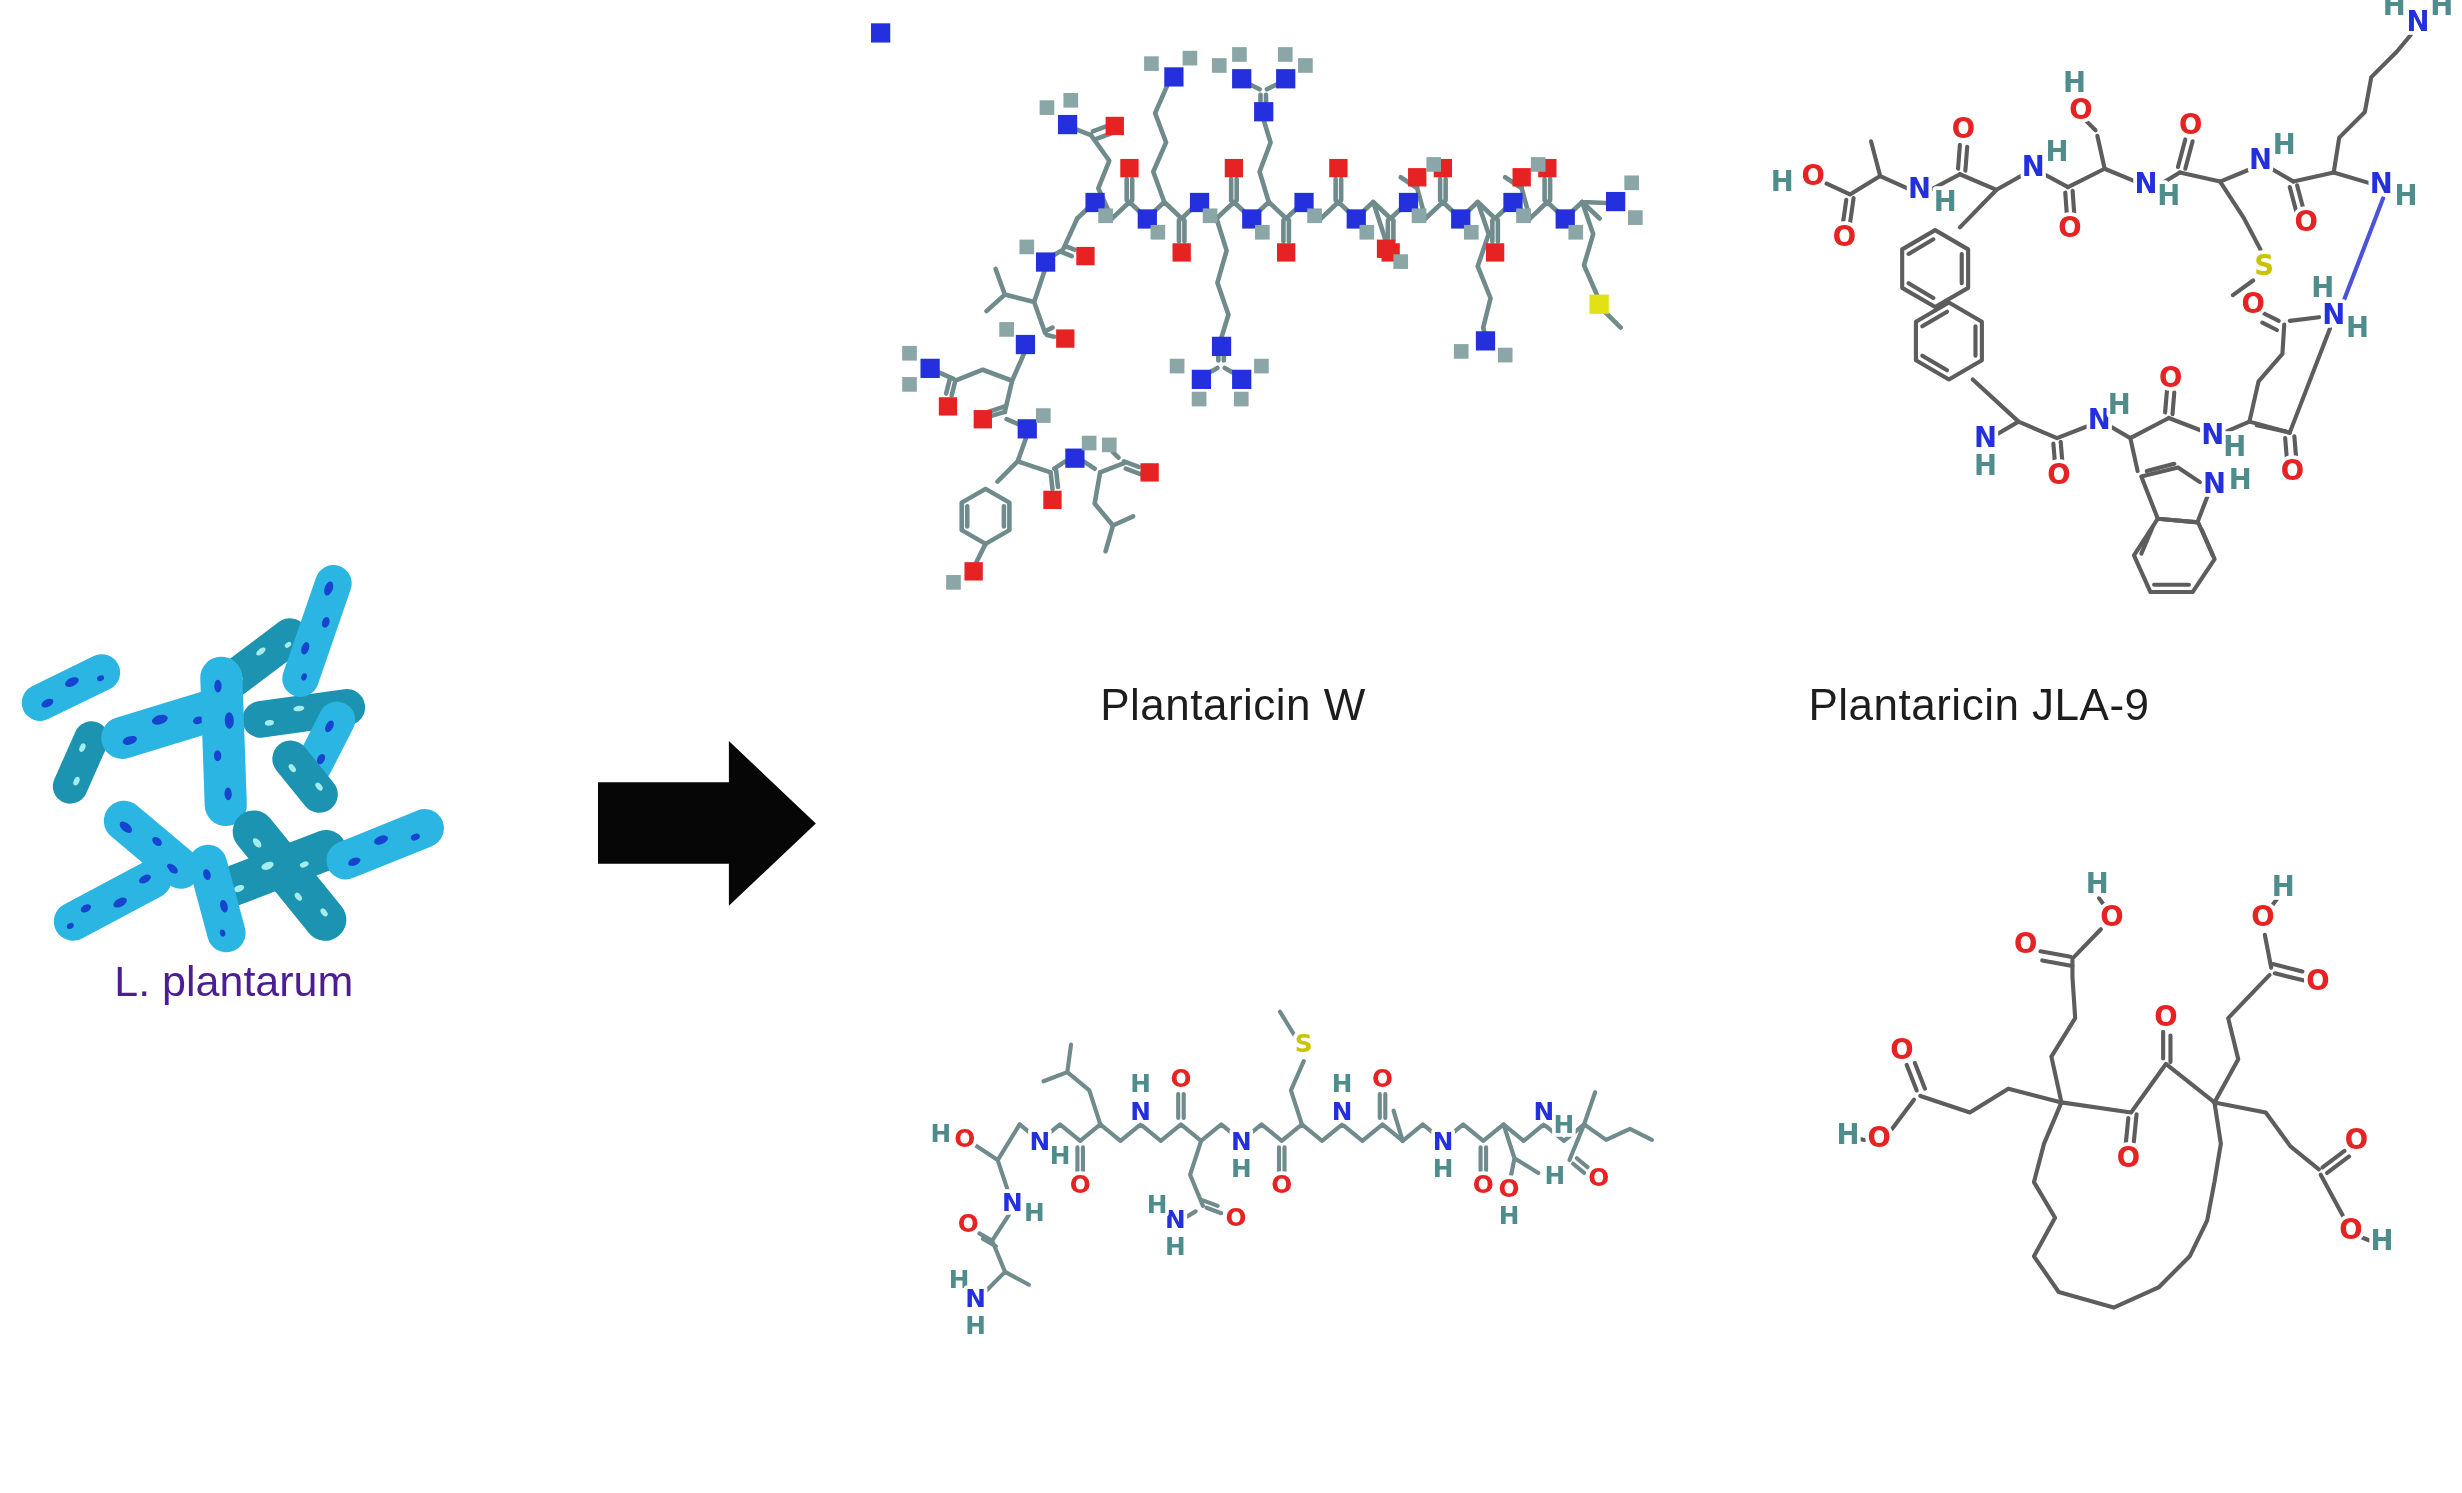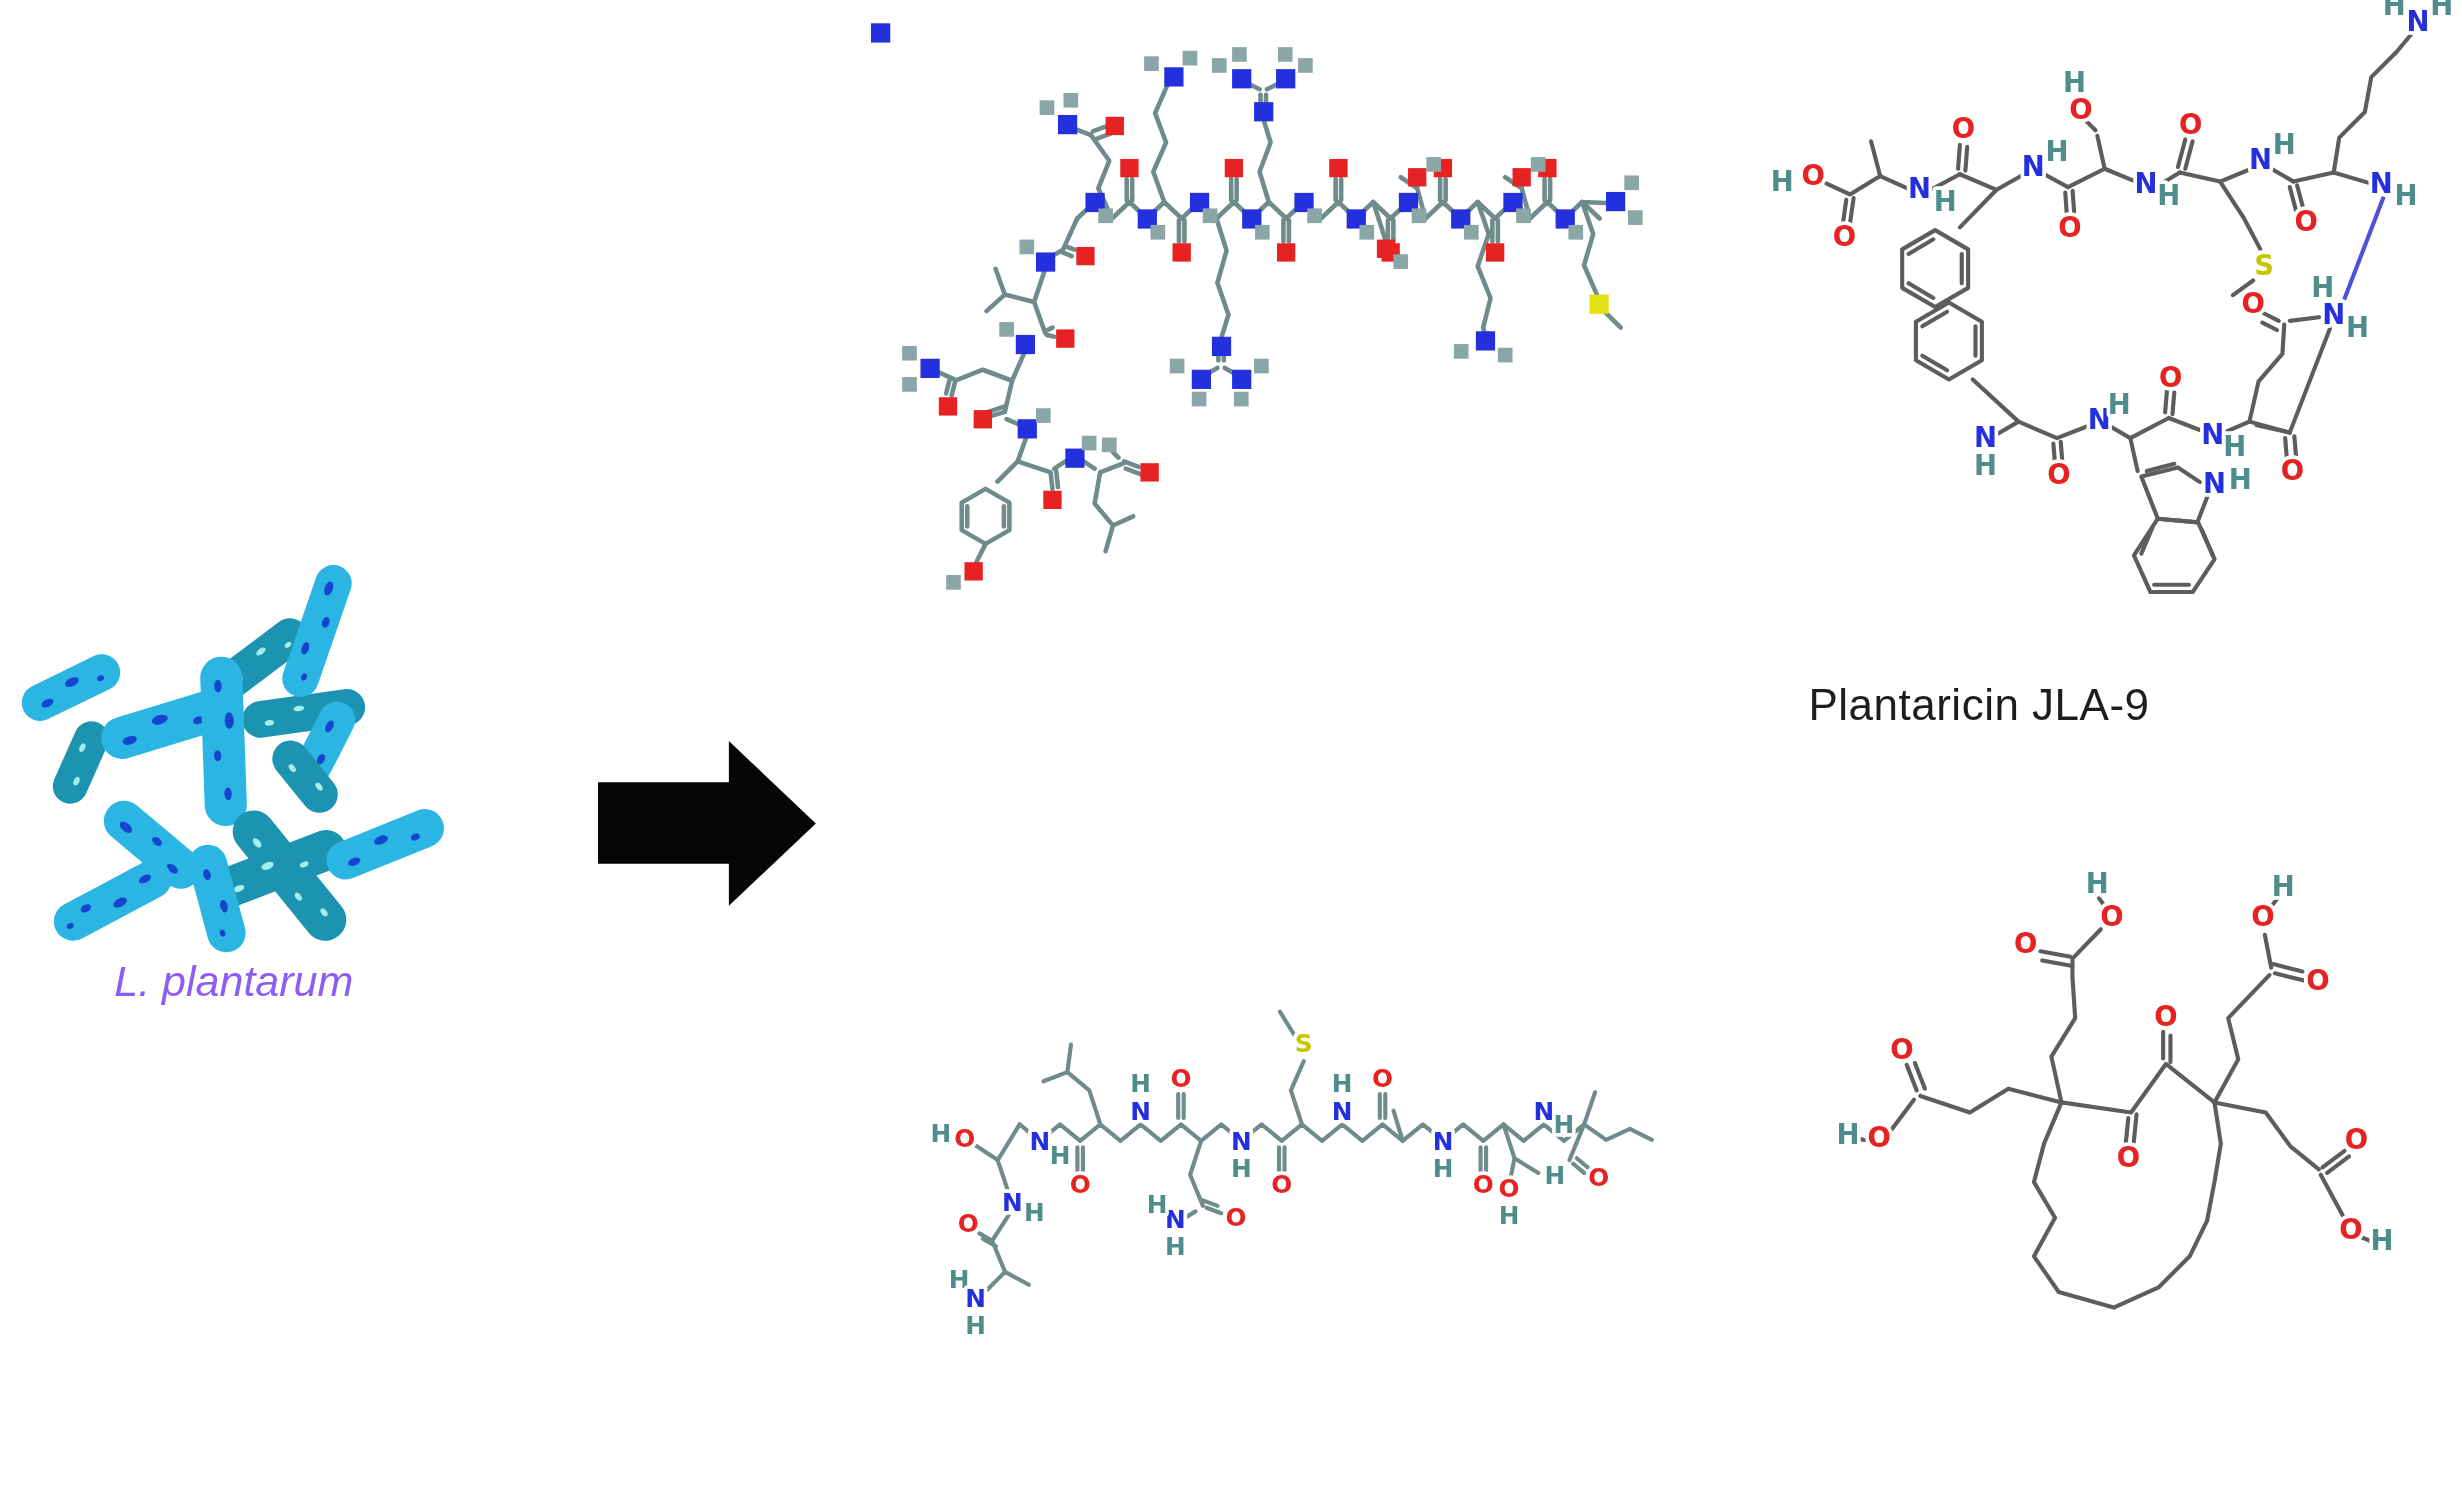--- a/index.html
+++ b/index.html
@@ -1,22 +1,22 @@
 <!DOCTYPE html>
 <html style="--bacteria-light: #2ab5e2; --bacteria-dark: #1b93b1; --spot-blue: #1744cf; --spot-pale: #a5ecec; --arrow: #060606; --atom-n: #2430dd; --atom-o: #e62222; --atom-s: #e3e013; --atom-s-letter: #c9c400; --atom-h-square: #8aa6a6; --atom-h-letter: #4f8d8d; --bond-slate: #6f8b8b; --bond-gray: #5d5d5d; --macrocycle-blue: #4d53d8; --label: #1d1d1d;font-size:14.7px"><head>
 <meta charset="utf-8">
 <style>
   html,body{margin:0;padding:0;background:#ffffff;}
   #canvas{position:relative;width:2462px;height:1493px;background:#ffffff;overflow:hidden;
           font-family:"Liberation Sans", sans-serif;}
   .abs{position:absolute;}
   .cap-label{position:absolute;text-align:center;font-size:44px;color:var(--label,#1d1d1d);
              letter-spacing:0.5px;}
-  .org-label{position:absolute;text-align:center;font-style:italic;font-size:43px;
-             color:#8b5cf6;font-family:"Liberation Sans",sans-serif;}
+  .org-label{position:absolute;text-align:center;font-size:43px;
+             color:#4c1d95;font-family:"Liberation Sans",sans-serif;}
   
   .bw{stroke:var(--bond-slate,#6f8b8b);stroke-width:5;fill:none;stroke-linecap:round;stroke-linejoin:round;}
   .bg2{stroke:var(--bond-gray,#5d5d5d);stroke-width:4.5;fill:none;stroke-linecap:round;stroke-linejoin:round;}
   .bblue{stroke:var(--macrocycle-blue,#4d53d8);stroke-width:4.5;fill:none;stroke-linecap:round;}
   .sqN{fill:var(--atom-n,#2430dd);}
   .sqO{fill:var(--atom-o,#e62222);}
   .sqS{fill:var(--atom-s,#e3e013);}
   .sqH{fill:var(--atom-h-square,#8aa6a6);}
   .at{font-family:"DejaVu Sans",sans-serif;font-weight:bold;font-size:30px;text-anchor:middle;
       paint-order:stroke;stroke:#ffffff;stroke-width:8;stroke-linejoin:round;}
@@ -274,20 +274,21 @@
         <rect class="sqH" x="180" y="420" width="16" height="16"></rect>
       <rect class="sqO" x="188" y="510" width="20" height="20"></rect>
       <rect class="sqN" x="212" y="464" width="21" height="21"></rect>
         <rect class="sqH" x="230" y="450" width="16" height="16"></rect>
       <rect class="sqO" x="294" y="480" width="20" height="20"></rect>
         <rect class="sqH" x="252" y="452" width="16" height="16"></rect>
       <rect class="sqO" x="102" y="588" width="20" height="20"></rect>
         <rect class="sqH" x="82" y="602" width="16" height="16"></rect>
     </g>
   </svg>
+  <div class="cap-label" style="left:958px;top:680px;width:550px;">Plantaricin W</div>
 
   <svg class="abs" style="left:1729px;top:0px;" width="733" height="660" viewBox="0 0 800 720">
     <g>
       <path class="bg2" d="M106,200 L132,212 M132,212 L165,192 M165,192 L155,154"></path>
       <path class="bg2" d="M128,218 L124,246 M136,216 L132,244"></path>
       <path class="bg2" d="M165,192 L196,206 M222,206 L252,190"></path>
       <path class="bg2" d="M250,184 L252,158 M258,186 L260,160"></path>
       <path class="bg2" d="M252,190 L292,207 M292,207 L252,248"></path>
       <path class="bg2" d="M292,207 L322,190 M344,190 L370,204"></path>
       <path class="bg2" d="M367,210 L369,238 M375,208 L377,236"></path>

